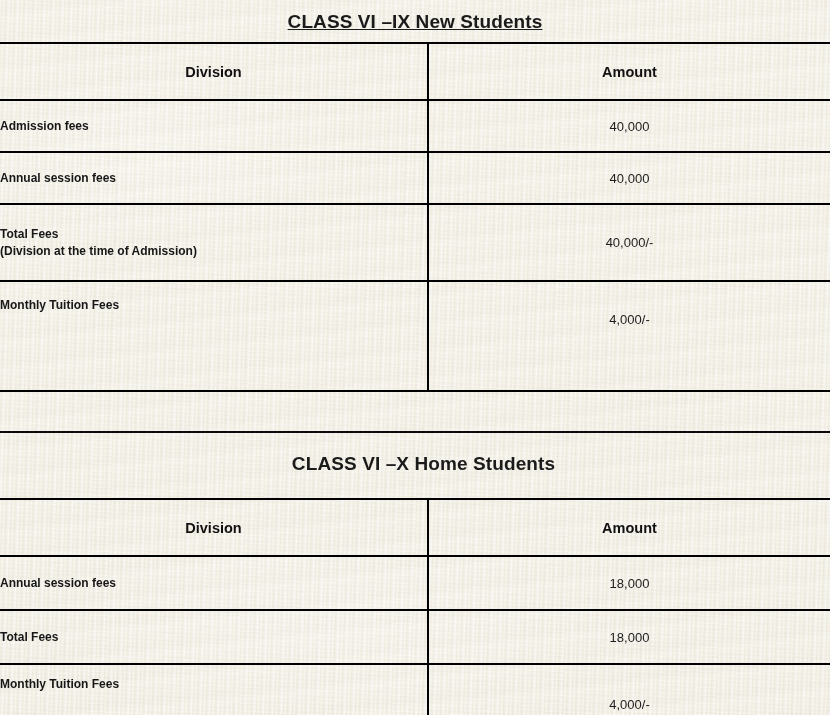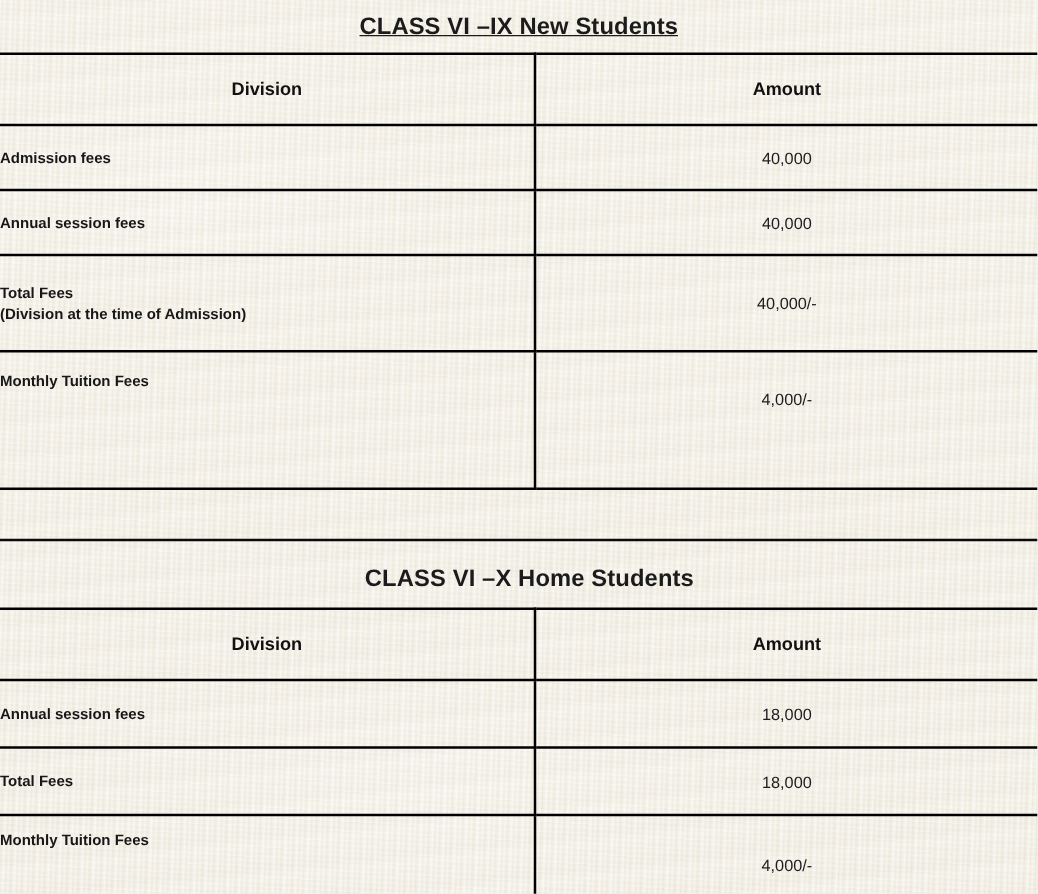--- a/index.html
+++ b/index.html
@@ -56,21 +56,21 @@
   
   .section-title {
     text-align: center;
     font-weight: bold;
     font-size: 19px;
     color: #1b1b1b;
     letter-spacing: 0.1px;
     line-height: 1;
   }
   #title-1 { padding-top: 12px; padding-bottom: 0; height: 30px; text-decoration: underline; }
-  #title-2 { padding-top: 21px; padding-bottom: 0; height: 32px; margin-left: 17px; }
+  #title-2 { padding-top: 21px; padding-bottom: 12px; height: 32px; margin-left: 17px; }
 
   
   .block-separator {
     width: 830px;
     height: 0;
     border-top: 2px solid #0a0a0a;
   }
   .gap-above-separator { height: 39px; }
 
   

